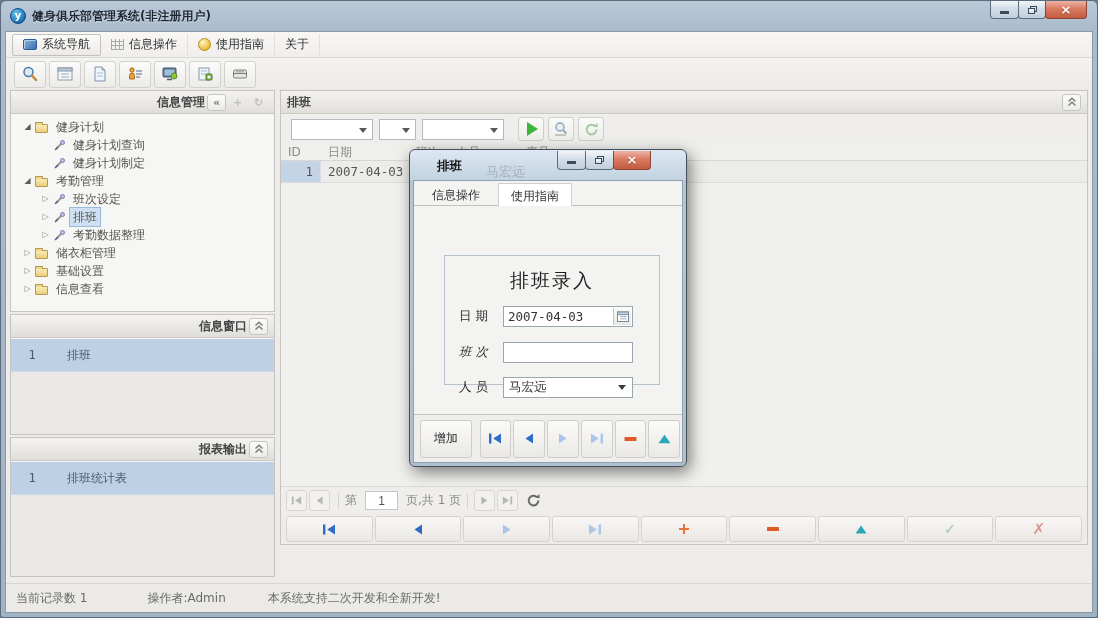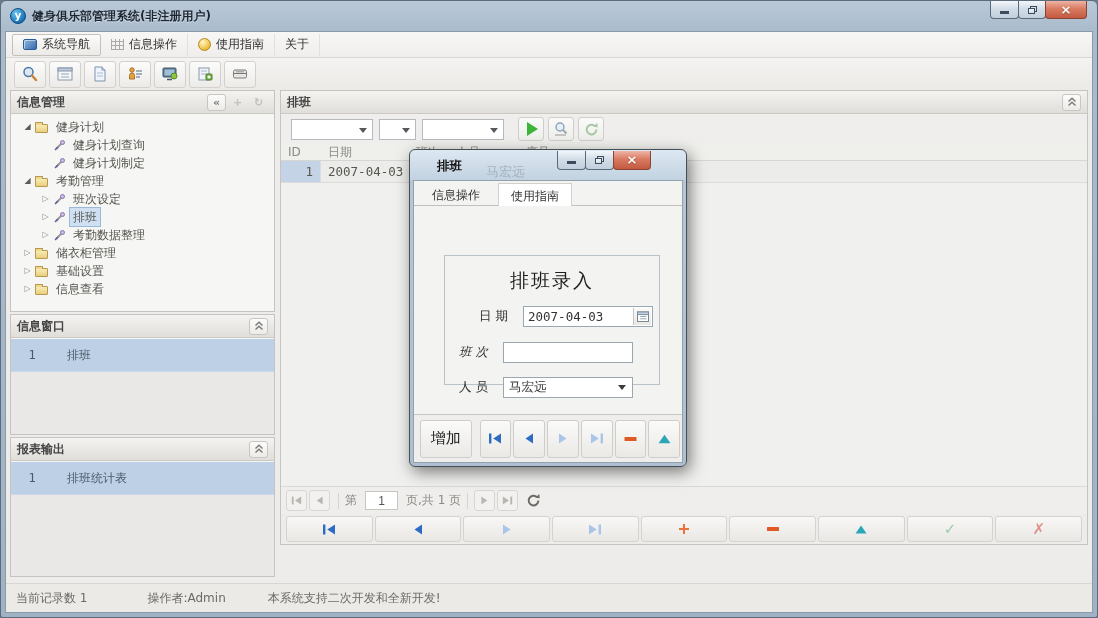--- a/index.html
+++ b/index.html
@@ -45,21 +45,21 @@
   
   .toolbar { position:absolute; left:0; top:26px; width:100%; height:32px; background:linear-gradient(#f4f3f1,#eceae7); display:flex; align-items:center; padding-left:8px; }
   .tb-btn { width:32px; height:27px; margin-right:3px; border:1px solid #d3d1cd; border-radius:3px;
     background:linear-gradient(#fbfbfa,#ecebe8); display:flex; align-items:center; justify-content:center; }
 
   
   .sidebar { position:absolute; left:4px; top:58px; width:265px; bottom:67px; }
   .panel { position:absolute; left:0; width:265px; border:1px solid #c6c4c0; background:#f5f5f3; }
   .panel-header { height:23px; background:linear-gradient(#f4f3f1,#e0ded9); border-bottom:1px solid #ccc9c4;
     display:flex; align-items:center; font-size:12px; font-weight:bold; color:#444; padding:0 6px; }
-  .panel-header .ph-title { flex:1; }
+  .panel-header .ph-title { flex:1;text-align:right; }
   .ph-btn { width:19px; height:17px; border:1px solid #c8c6c2; border-radius:3px; background:linear-gradient(#fcfcfb,#ecebe8);
     display:flex; align-items:center; justify-content:center; font-size:11px; color:#7a7a76; margin-left:2px; }
   .ph-faded { color:#c2c0bc; border:none; background:none; font-weight:bold; }
   .panel-info-manage { top:0; height:222px; }
   .panel-info-window { top:224px; height:121px; }
   .panel-report { top:347px; height:140px; }
 
   .tree { position:absolute; top:24px; bottom:0; left:0; right:0; overflow:hidden; background:#f6f6f4; padding-top:3px; font-size:12px; color:#55554f; }
   .ti { height:18px; line-height:18px; display:flex; align-items:center; white-space:nowrap; }
   .ti.clipped { margin-top:-9px; color:#8a8a84; }
@@ -123,30 +123,30 @@
   .dlg-controls .wc-btn { height:19px; }
   .dlg-controls .wc-min,.dlg-controls .wc-restore { width:29px; }
   .dlg-controls .wc-close { width:38px; }
   .dlg-inner { position:absolute; left:3px; right:3px; top:30px; bottom:3px; background:#f3f3f1; border:1px solid #93a0ad; }
   .dlg-tabs { position:absolute; left:0; top:2px; right:0; height:23px; border-bottom:1px solid #c2c0bc; display:flex; padding-left:6px; font-size:12px; color:#333; }
   .dtab { padding:4px 12px 0 12px; height:23px; }
   .dtab.white { background:#fff; border:1px solid #d2d0cc; border-bottom:none; margin-left:6px; }
   .groupbox { position:absolute; left:30px; top:74px; width:216px; height:130px; border:1px solid #b7c2ca; }
   .gb-heading { margin-top:12px; text-align:center; font-size:19px; color:#1f1f1f; letter-spacing:2px; }
   .frow { position:absolute; left:14px; height:21px; display:flex; align-items:center; font-size:12.5px; color:#2f2f2f; }
-  .frow-1 { top:50px;margin-left:20px; } .frow-2 { top:86px;font-style:italic; } .frow-3 { top:121px; }
+  .frow-1 { top:50px; } .frow-2 { top:86px;font-style:italic; } .frow-3 { top:121px; }
   .frow .flabel { width:44px; }
   .fctrl { position:relative; width:130px; height:21px; background:#fff; border:1px solid #9aa6b0; font-family:"DejaVu Sans Mono",monospace; font-size:12.5px; color:#333; }
   .fctrl input { width:100%; height:100%; border:none; outline:none; background:transparent; font:inherit; color:inherit; padding:0 4px; }
   .date-btn { position:absolute; right:1px; top:1px; width:18px; height:17px; background:linear-gradient(#fbfbfa,#e8e7e4); border-left:1px solid #c2c6ca; display:flex; align-items:center; justify-content:center; }
   .fcombo { display:flex; align-items:center; font-family:"DejaVu Sans","Liberation Sans",sans-serif; }
   .fcombo .fval { flex:1; padding-left:5px; font-size:12.5px; }
   .fcombo .carrow { width:0; height:0; border-left:4px solid transparent; border-right:4px solid transparent; border-top:5px solid #3c3c3c; margin-right:6px; }
   .dlg-toolbar { position:absolute; left:0; right:0; bottom:0; height:48px; border-top:1px solid #c8c6c2; background:#efeeec; display:flex; align-items:center; padding-left:6px; }
-  .dlg-add { width:52px; height:38px; border:1px solid #cfcdc9; border-radius:3px; background:linear-gradient(#fafaf8,#eae9e6); font-size:15px; color:#222; display:flex; align-items:center; justify-content:center; margin-right:8px; }
+  .dlg-add { width:52px; height:38px; border:1px solid #cfcdc9; border-radius:3px; background:linear-gradient(#fafaf8,#eae9e6); font-size:12px; color:#222; display:flex; align-items:center; justify-content:center; margin-right:8px; }
   .dlg-nav { width:32px; height:38px; border:1px solid #cfcdc9; border-radius:3px; background:linear-gradient(#fafaf8,#eae9e6); display:flex; align-items:center; justify-content:center; margin-right:2px; }
 
   
   .statusbar { position:absolute; left:0; right:0; bottom:0; height:29px; background:#ebeae7; border-top:1px solid #d8d6d2;
     display:flex; align-items:center; font-size:12px; color:#6b6b66; }
   .sb-item { margin-left:10px; } .sb-op { margin-left:60px; } .sb-msg { margin-left:42px; }
 </style>
 </head>
 <body>
 

